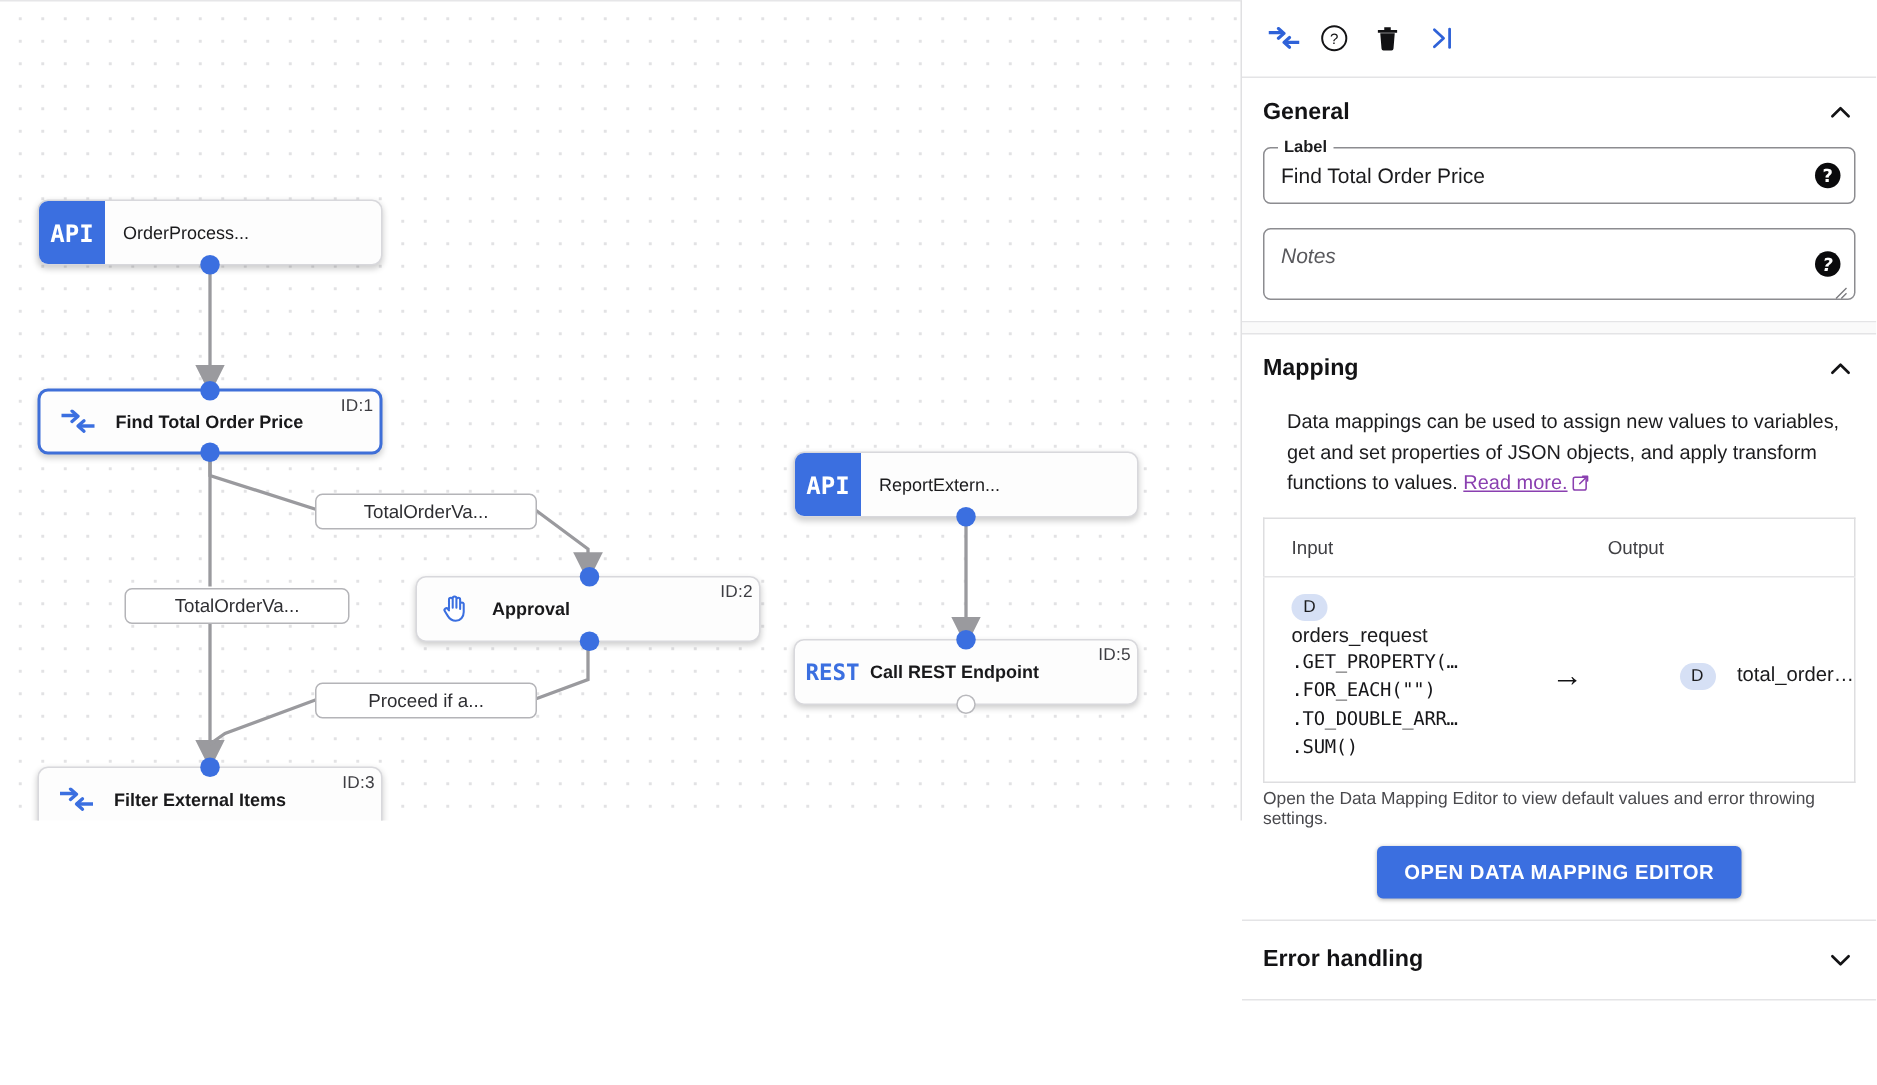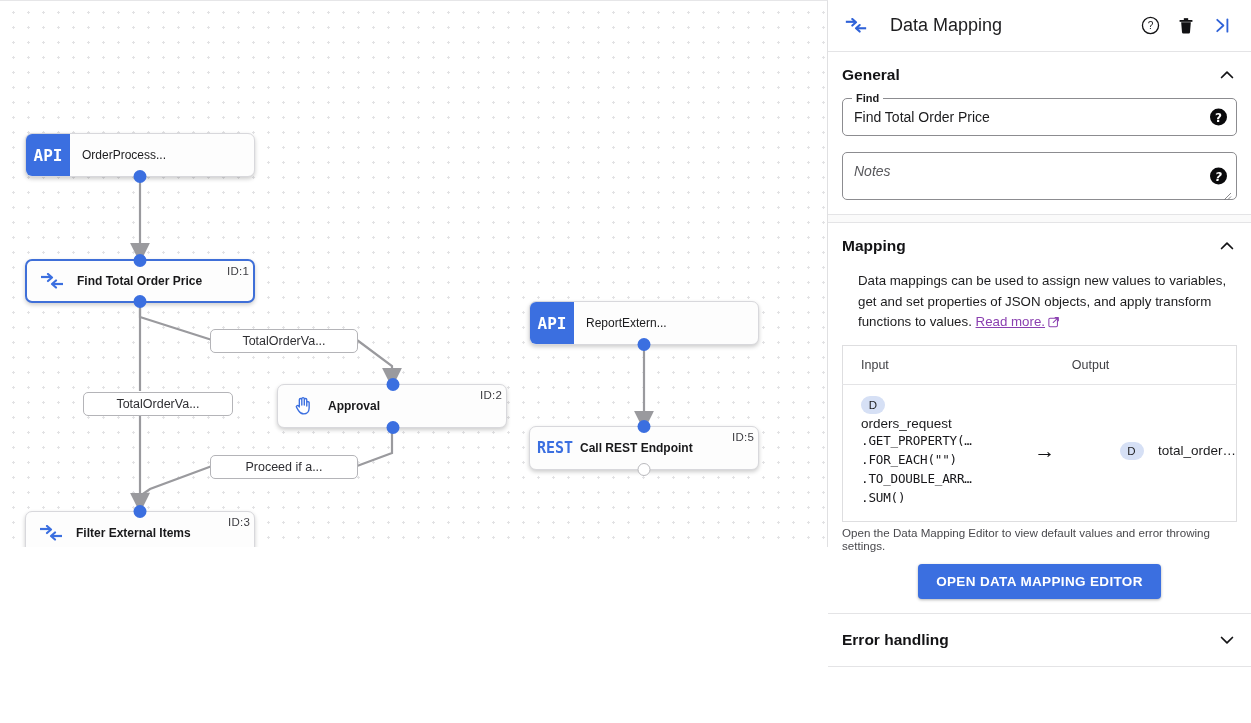--- a/index.html
+++ b/index.html
@@ -335,21 +335,20 @@
 
     <div id="panel-header">
       <span class="hicon">
         <svg width="24" height="15" viewBox="0 0 26 16">
           <path d="M2,4 L12,4" stroke="#2f62d8" stroke-width="2.3" fill="none"></path>
           <path d="M9,1 L13,4.5 L9,8" stroke="#2f62d8" stroke-width="2.3" fill="none" stroke-linecap="round" stroke-linejoin="round"></path>
           <path d="M24,11 L14,11" stroke="#2f62d8" stroke-width="2.3" fill="none"></path>
           <path d="M17,7.5 L13,11 L17,14.5" stroke="#2f62d8" stroke-width="2.3" fill="none" stroke-linecap="round" stroke-linejoin="round"></path>
         </svg>
       </span>
-      <span class="htitle">Data Mapping</span>
 
       <span class="hicon tool">
         <svg width="21" height="21" viewBox="0 0 24 24">
           <circle cx="12" cy="12" r="9.2" stroke="#141416" stroke-width="1.5" fill="none"></circle>
           <text x="12" y="16.4" text-anchor="middle" font-size="11.5" font-family="Liberation Sans, sans-serif" fill="#141416">?</text>
         </svg>
       </span>
 
       <span class="hicon tool">
         <svg width="20" height="20" viewBox="0 0 24 24">
@@ -371,21 +370,21 @@
       <div class="section-head">
         <span class="section-title">General</span>
         <span class="chev">
           <svg width="20" height="20" viewBox="0 0 24 24">
               <path d="M5.5,15 L12,8.6 L18.5,15" stroke="#141416" stroke-width="2.1" fill="none" stroke-linecap="round" stroke-linejoin="round"></path>
             </svg>
         </span>
       </div>
 
       <div class="field">
-        <span class="flabel">Find</span>
+        <span class="flabel">Label</span>
         <span class="fvalue">Find Total Order Price</span>
         <span class="helpdot">?</span>
       </div>
 
       <div class="textarea-box" style="margin-top:16px;font-style:italic;">
         <span class="ph">Notes</span>
         <span class="helpdot">?</span>
         <span class="resize-grip">
           <svg width="9" height="9" viewBox="0 0 9 9">
             <path d="M8,1 L1,8 M8,4.5 L4.5,8" stroke="#7a7a7e" stroke-width="0.9"></path>

